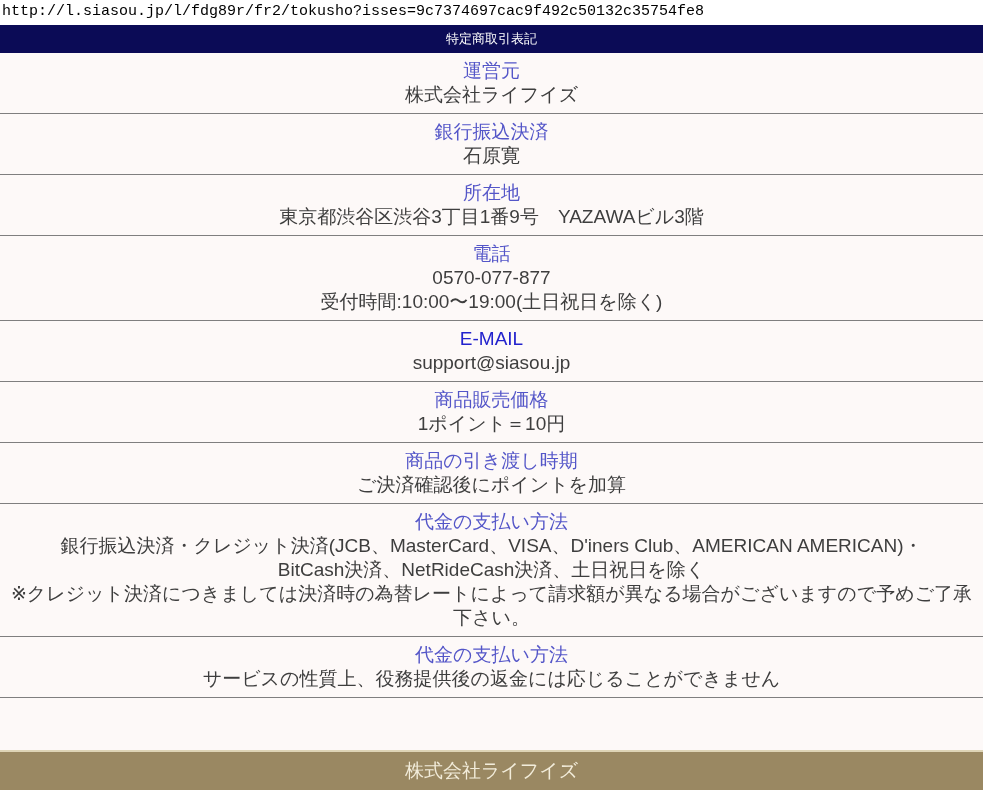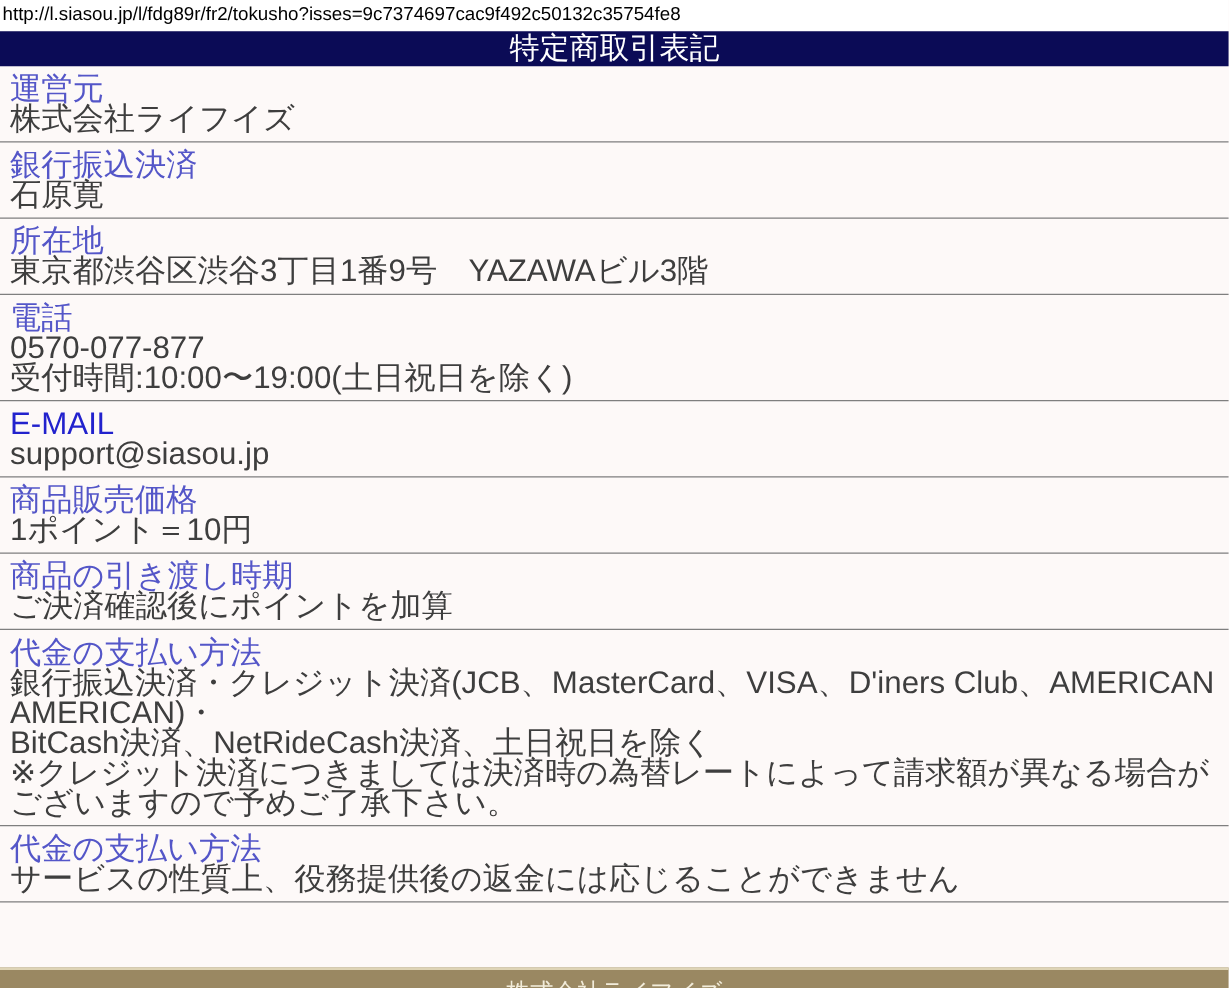--- a/index.html
+++ b/index.html
@@ -21,34 +21,36 @@
     font-family: "Liberation Sans", "DejaVu Sans", sans-serif;
   }
   .url-line {
     background: #ffffff;
     color: #000000;
     font-size: 15px;
     line-height: 18px;
     padding: 3px 2px 4px 2px;
     white-space: nowrap;
     overflow: hidden;
+    font-family: Liberation Mono, monospace;
   }
   .title-bar {
     background: var(--header-bg, #0b0b56);
     color: #ffffff;
     text-align: center;
-    font-size: 24px;
+    font-size: 13px;
     line-height: 22px;
     padding: 3px 0 3px 0;
   }
   .info-table { width: 100%; }
   .row {
     border-bottom: 1px solid var(--row-border, #7f7f7f);
+    text-align: center;
     padding: 6px 8px;
-    font-size: 25px;
+    font-size: 19px;
     line-height: 24px;
   }
   .row-label { color: var(--label-text, #5456c8); }
   .row-label.highlight {
     color: var(--email-label-text, #2222cd);
     font-weight: normal;
   }
   .row-line { color: var(--body-text, #3e3e3e); }
   .pre-footer-spacer { height: 52px; }
   .footer-bar {

